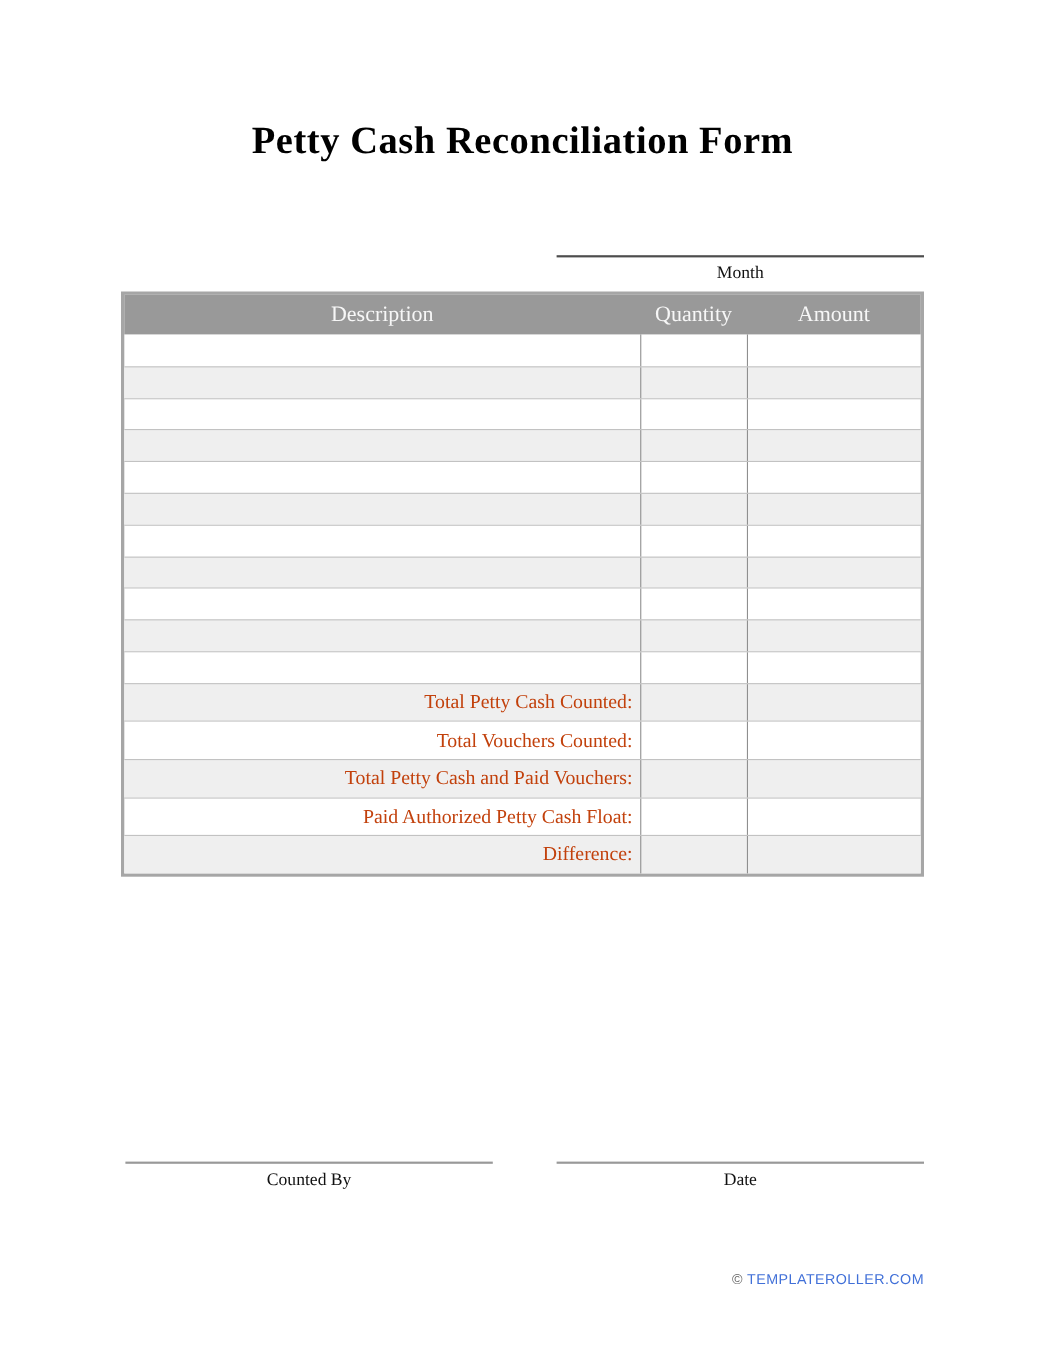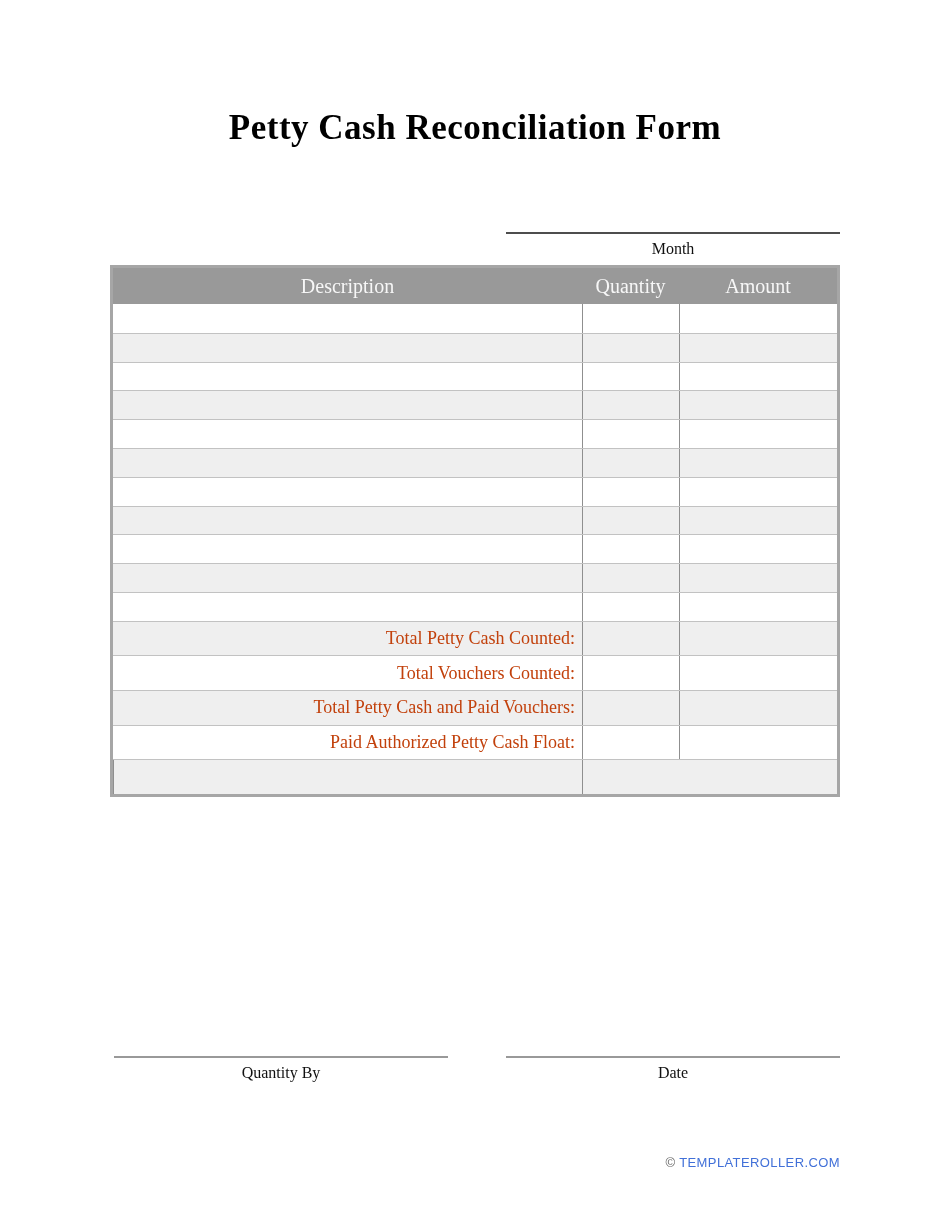--- a/index.html
+++ b/index.html
@@ -216,30 +216,31 @@
         <div class="cell summary-label">Total Petty Cash and Paid Vouchers:</div>
         <div class="cell cell-qty"></div>
         <div class="cell cell-amt"></div>
       </div>
       <div class="grid-row row summary-row">
         <div class="cell summary-label">Paid Authorized Petty Cash Float:</div>
         <div class="cell cell-qty"></div>
         <div class="cell cell-amt"></div>
       </div>
       <div class="grid-row row summary-row">
+        <div class="cell summary-label">Difference:</div>
         <div class="cell cell-qty"></div>
         <div class="cell cell-amt"></div>
       </div>
     </div>
   </div>
 
 
   <div class="field sig sig-prepared">
     <div class="field-line"></div>
-    <div class="field-label">Quantity By</div>
+    <div class="field-label">Counted By</div>
   </div>
 
   <div class="field sig sig-date">
     <div class="field-line"></div>
     <div class="field-label">Date</div>
   </div>
 
   <div class="footer">
     <span class="copyright-symbol">©</span>
     <a class="footer-link">TEMPLATEROLLER.COM</a>

